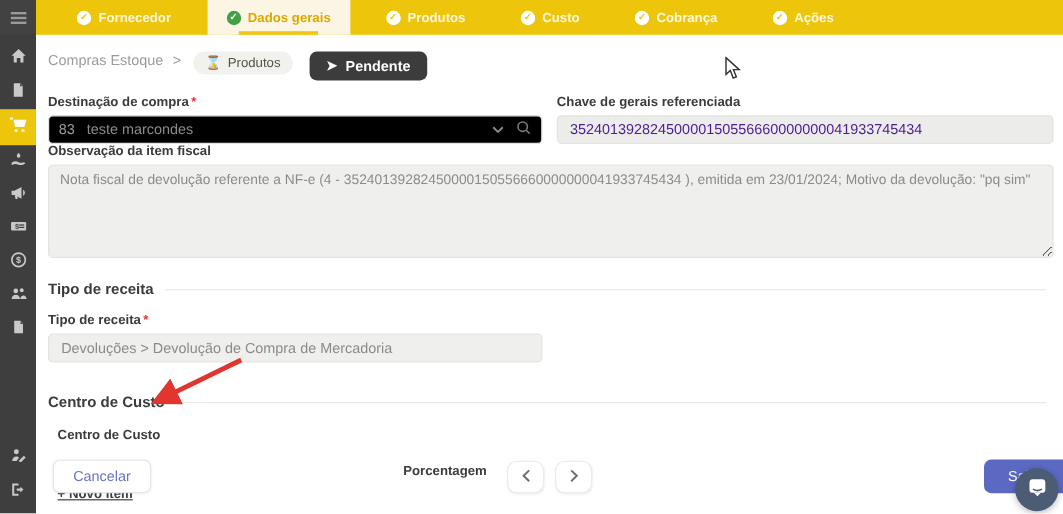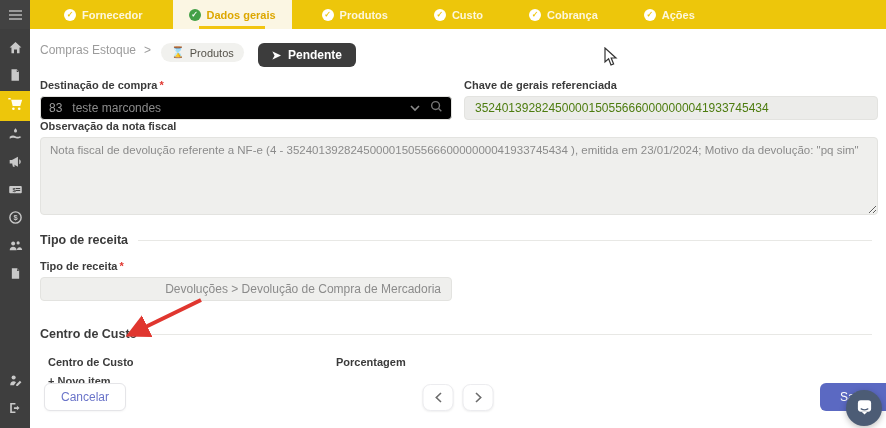--- a/index.html
+++ b/index.html
@@ -86,40 +86,40 @@
     height: 24px; background: #000000; border: 1px solid #e3e3e0; border-radius: 4px;
     display: flex; align-items: center; padding: 0 8px; gap: 10px; font-size: 12px; cursor: pointer;
   }
   .combo .prefix { color: #9d9d9d; }
   .combo .val { color: #8b8b8b; }
   .combo .spacer { flex: 1; }
   .combo svg { flex: 0 0 auto; }
 
   .txt-input {
     width: 100%; height: 24px; background: #ececea; border: 1px solid #e3e3e0; border-radius: 4px;
-    color: #4d7c0f; font-size: 12px; padding: 0 10px; font-family: inherit; outline: none;
+    color: #4c1d95; font-size: 12px; padding: 0 10px; font-family: inherit; outline: none;
   }
 
   .obs-group { margin-bottom: 14px; }
   .obs-area {
     width: 100%; height: 78px; background: #efefed; border: 1px solid #e3e3e0; border-radius: 4px;
     color: #8b8b8b; font-size: 11.5px; padding: 6px 9px; font-family: inherit; outline: none;
     resize: both;
   }
 
   .section-head { display: flex; align-items: center; gap: 10px; margin: 14px 0 13px 0; }
   .section-head .t { font-size: 12.5px; font-weight: bold; color: #3b3b3b; white-space: nowrap; }
   .section-head .rule { flex: 1; height: 1px; background: #e8e8e5; margin-right: 6px; }
 
   .tipo-field { width: 412px; margin-bottom: 4px; }
 
   .cc-section { margin-top: 26px; }
   .cc-cols { display: flex; margin-top: 15px; padding-left: 8px; }
   .cc-col1 { width: 288px; font-size: 11px; font-weight: bold; color: #3b3b3b; }
-  .cc-col2 { font-size: 11px; font-weight: bold; color: #3b3b3b; }
+  .cc-col2 { font-size: 11px; font-weight: bold; color: #3b3b3b; margin-top: 30px; }
   .novo-item {
     display: inline-block; margin: 7px 0 0 8px; font-size: 11px; font-weight: bold;
     color: #3f3f3f; text-decoration: underline; cursor: pointer;
   }
 
   
   .btn-cancelar {
     position: absolute; left: 14px; bottom: 17px;
     background: #fff; border: 1px solid #e5e5e8; border-radius: 6px; color: #6a74c9;
     font-size: 12px; padding: 6px 16px; cursor: pointer; font-family: inherit;
@@ -289,34 +289,34 @@
             </svg></span>
       </div>
     </div>
     <div class="col-right">
       <label class="field-label">Chave de gerais referenciada</label>
       <input class="txt-input" readonly="" value="35240139282450000150556660000000041933745434" style="">
     </div>
   </div>
 
   <div class="obs-group">
-    <label class="field-label">Observação da nota fiscal</label>
+    <label class="field-label">Observação da item fiscal</label>
     <textarea class="obs-area" readonly="" style="">Nota fiscal de devolução referente a NF-e (4 - 35240139282450000150556660000000041933745434 ), emitida em 23/01/2024; Motivo da devolução: "pq sim"</textarea>
   </div>
 
   <div class="section-head">
     <span class="t">Tipo de receita</span>
     <span class="rule"></span>
   </div>
 
   <div class="tipo-field">
     <label class="field-label">
       <span>Tipo de receita</span><span class="req">*</span>
     </label>
-    <input class="txt-input" readonly="" style="color: rgb(139, 139, 139); background: rgb(239, 239, 237); text-align: right;" value="Devoluções &gt; Devolução de Compra de Mercadoria">
+    <input class="txt-input" readonly="" style="color: rgb(139, 139, 139); background: rgb(239, 239, 237);" value="Devoluções &gt; Devolução de Compra de Mercadoria">
   </div>
 
   <div class="cc-section">
     <div class="section-head" style="margin-bottom:0;">
       <span class="t">Centro de Custo</span>
       <span class="rule"></span>
     </div>
     <div class="cc-cols">
       <span class="cc-col1">Centro de Custo</span>
       <span class="cc-col2">Porcentagem</span>

